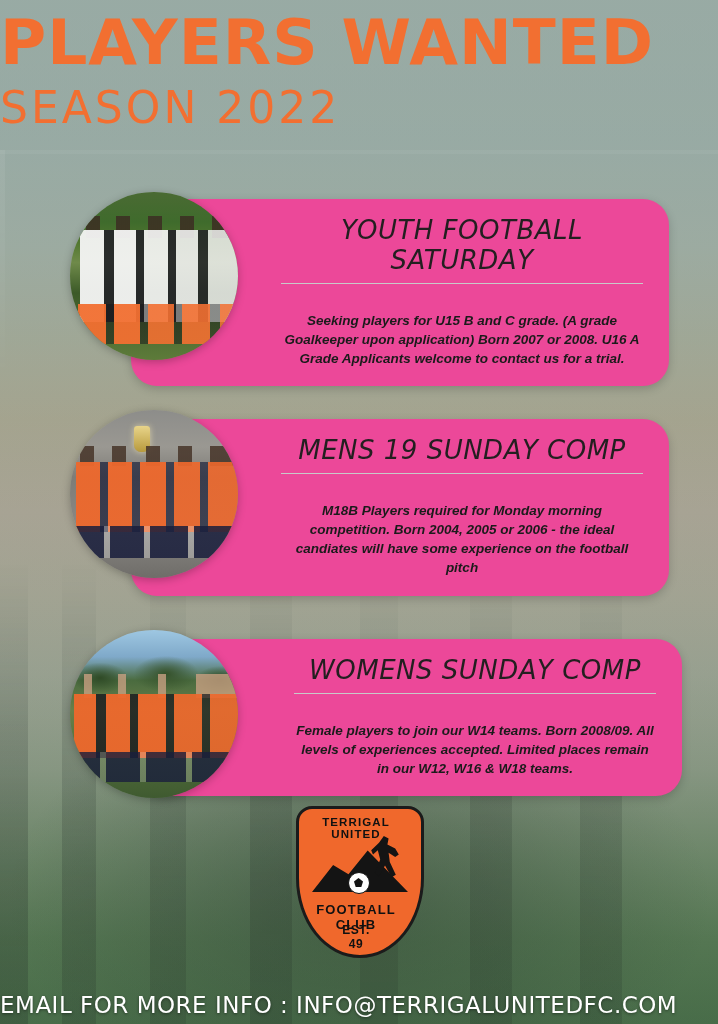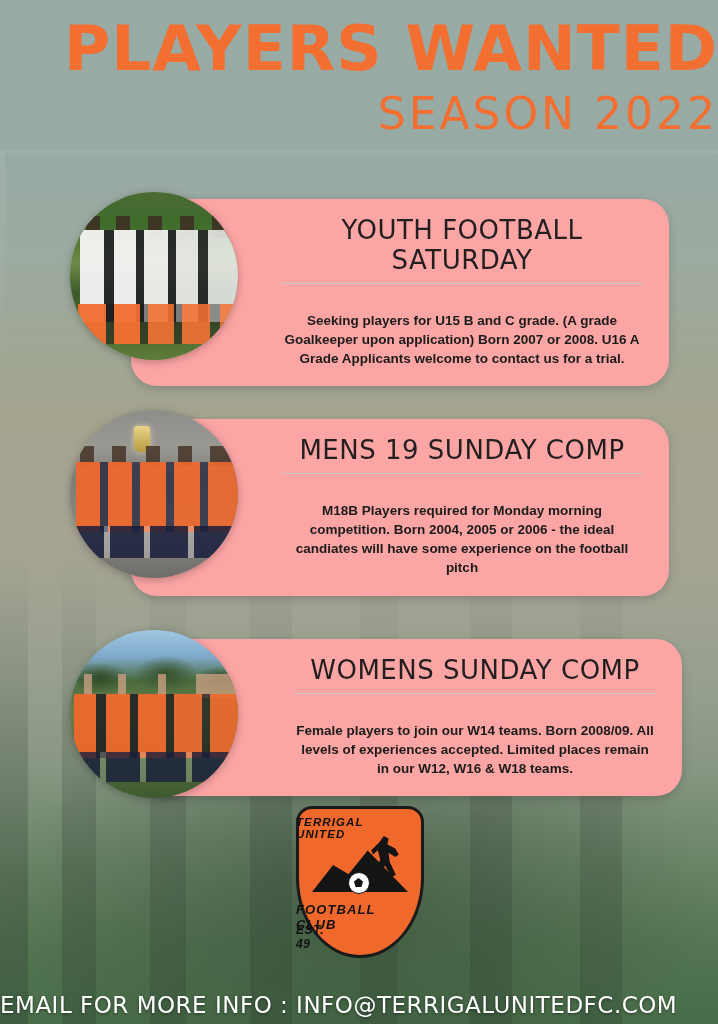--- a/index.html
+++ b/index.html
@@ -62,47 +62,47 @@
     opacity: 0.55;
     mask-image: linear-gradient(180deg, rgba(0,0,0,0.9) 0%, rgba(0,0,0,0.2) 75%, rgba(0,0,0,0) 100%);
     -webkit-mask-image: linear-gradient(180deg, rgba(0,0,0,0.9) 0%, rgba(0,0,0,0.2) 75%, rgba(0,0,0,0) 100%);
   }
   .bg-overlay {
     position: absolute; inset: 0;
     background: linear-gradient(180deg, rgba(160,176,170,0.55) 0%, rgba(160,176,170,0.25) 35%, rgba(120,140,125,0.18) 70%, rgba(70,95,70,0.25) 100%);
   }
 
   
-  .header { position: absolute; left: 0; right: 0; top: 16px; text-align: right; }
+  .header { position: absolute; left: 0; right: 0; top: 10px; text-align: left; }
   .title {
     font-family: "DejaVu Sans", sans-serif;
     font-weight: 700;
     font-size: 63px;
     letter-spacing: 1px;
     color: #f26f31;
     line-height: 1.05;
     white-space: nowrap;
   }
   .subtitle {
     margin-top: 6px;
     font-family: "DejaVu Sans", sans-serif;
     font-weight: 400;
     font-size: 44px;
     letter-spacing: 3px;
     color: #f26f31;
-    padding-left: 44px;
   }
 
   
   .card {
     position: absolute;
-    background: #fca5a5;
+    background: #ec4899;
     border-radius: 26px;
     box-shadow: 0 3px 10px rgba(0,0,0,0.18);
     padding: 16px 26px 18px 150px;
+    font-style: italic;
   }
   .card-1 { left: 131px; top: 199px; width: 538px; }
   .card-2 { left: 131px; top: 419px; width: 538px; }
   .card-3 { left: 144px; top: 639px; width: 538px; }
 
   .card-title {
     text-align: center;
     font-family: "DejaVu Sans", sans-serif;
     font-weight: 400;
     font-size: 26px;
@@ -293,24 +293,24 @@
     width: 128px; height: 152px;
   }
   .logo-shield {
     position: absolute; inset: 0;
     background: #f0682c;
     border: 3px solid #1b1b1b;
     border-radius: 16px 16px 64px 64px / 16px 16px 80px 80px;
   }
   .logo-arc-top, .logo-arc-bottom, .logo-est {
     position: absolute; left: 0; right: 8px;
+    text-align: center;
     font-family: "Liberation Sans", sans-serif;
     font-weight: 700;
     color: #111;
-    font-style: italic;
   }
   .logo-arc-top { top: 10px; font-size: 11.5px; letter-spacing: 1.1px; }
   .logo-arc-bottom { top: 96px; font-size: 13px; letter-spacing: 1.1px; }
   .logo-est { top: 118px; font-size: 12px; letter-spacing: 0.6px; line-height: 1.15; }
   .logo-hill {
     position: absolute; left: 16px; top: 34px; width: 96px; height: 52px;
     background: #141414;
     clip-path: polygon(0% 100%, 22% 48%, 38% 66%, 58% 20%, 78% 58%, 100% 100%);
   }
   .logo-player {

